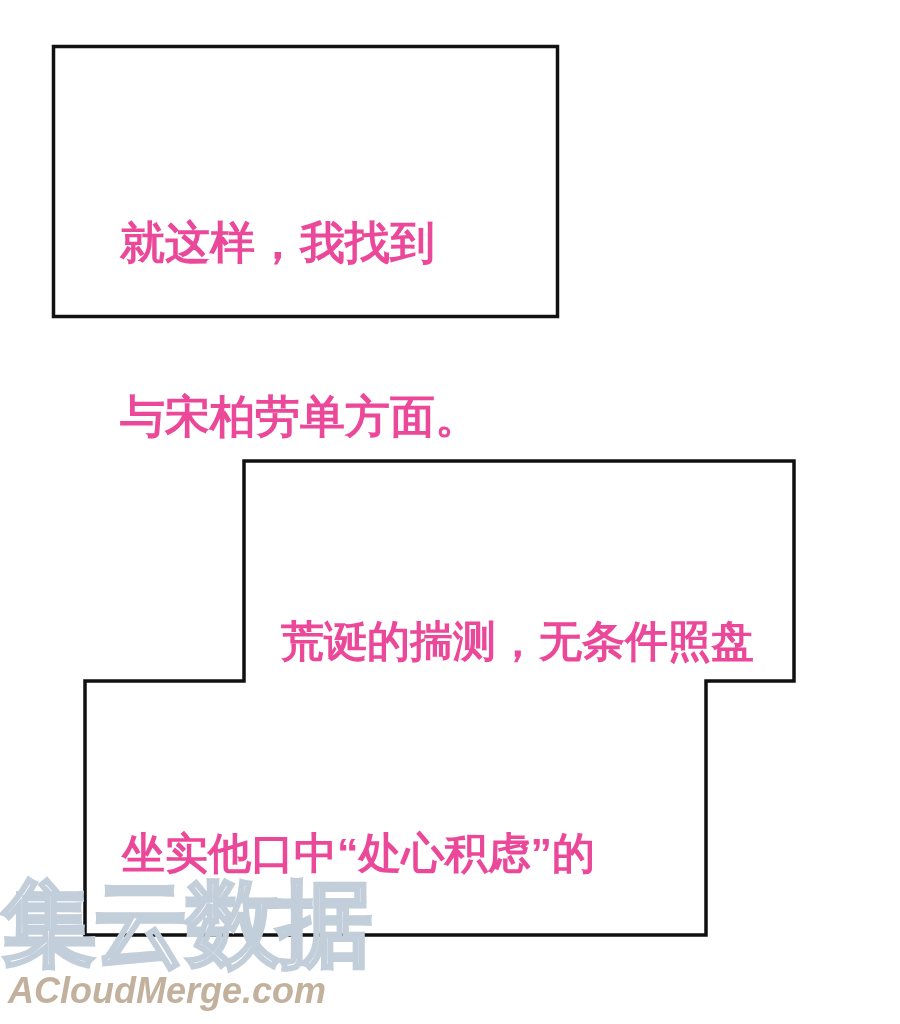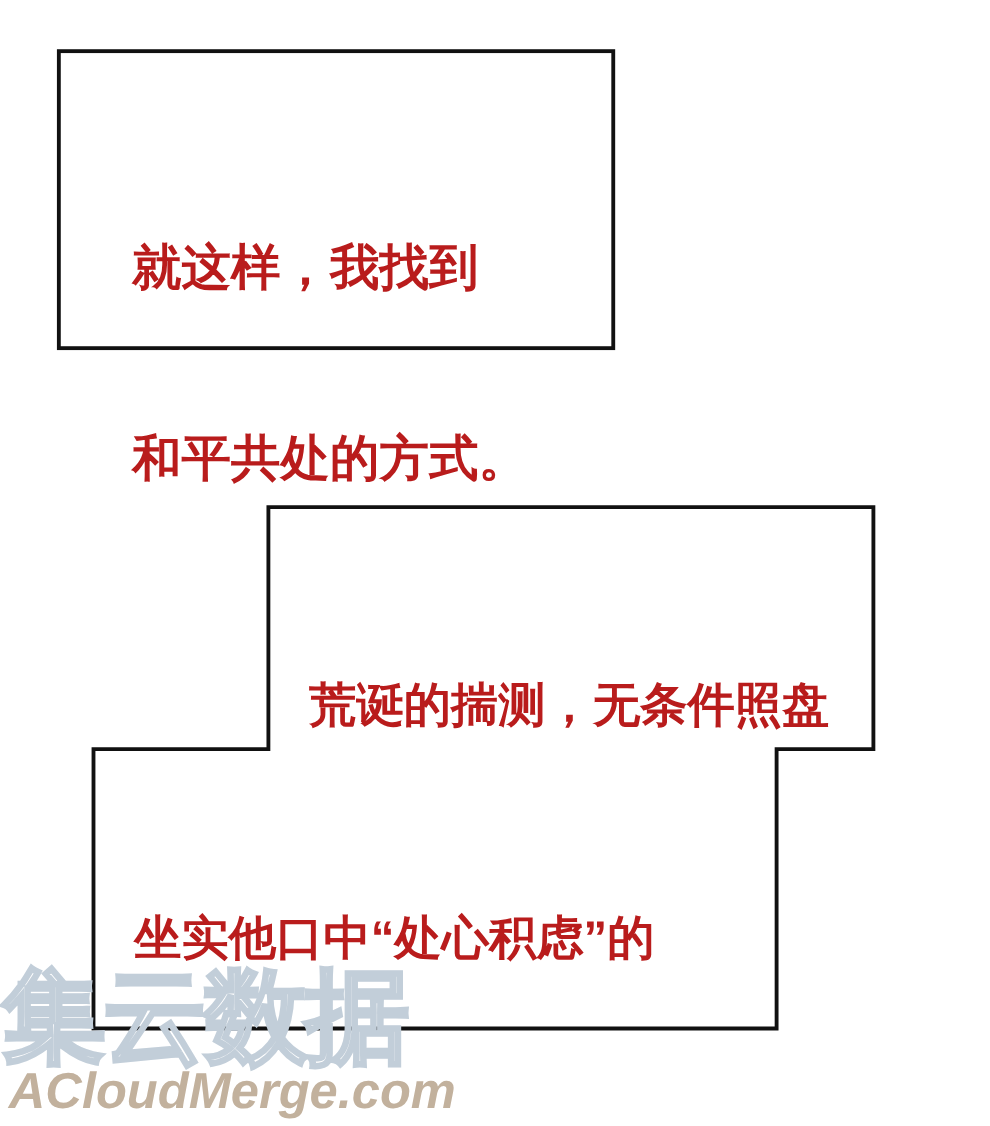--- a/index.html
+++ b/index.html
@@ -18,21 +18,21 @@
   .shape-layer {
     position: absolute;
     left: 0;
     top: 0;
     width: 900px;
     height: 1024px;
     pointer-events: none;
   }
   .narration {
     position: absolute;
-    color: #b91c1c;
+    color: #ec4899;
     font-weight: 700;
     white-space: pre;
     z-index: 3;
   }
   .narration .line {
     display: block;
   }
   .narr-1 {
     left: 120px;
     top: 98px;
@@ -63,21 +63,21 @@
     color: rgba(255, 255, 255, 0);
     -webkit-text-stroke: 3px #c2ced9;
     z-index: 5;
     white-space: pre;
     text-align: center;
   }
   .watermark-latin {
     position: absolute;
     left: 8px;
     top: 968px;
-    font-size: 46px;
+    font-size: 36px;
     line-height: 46px;
     font-weight: 700;
     font-style: italic;
     color: #c2b19d;
     letter-spacing: 0px;
     z-index: 5;
     white-space: pre;
   }
 </style>
 </head>
@@ -87,21 +87,21 @@
 
   <svg class="shape-layer" viewBox="0 0 900 1024" xmlns="http://www.w3.org/2000/svg">
 
     <rect x="53.5" y="46.5" width="504" height="270" fill="#ffffff" stroke="#111111" stroke-width="3.5"></rect>
 
     <polygon points="244,461 794,461 794,681 706,681 706,935 85,935 85,681 244,681" fill="#ffffff" stroke="#111111" stroke-width="3.5"></polygon>
   </svg>
 
   <div class="narration narr-1">
     <span class="line">就这样，我找到</span>
-    <span class="line">和平共处的方式。</span>
+    <span class="line">与宋柏劳单方面。</span>
   </div>
 
   <div class="narration narr-2">
     <span class="line">荒诞的揣测，无条件照盘</span>
   </div>
 
   <div class="narration narr-3">
     <span class="line">坐实他口中“处心积虑”的</span>
     
   </div>

